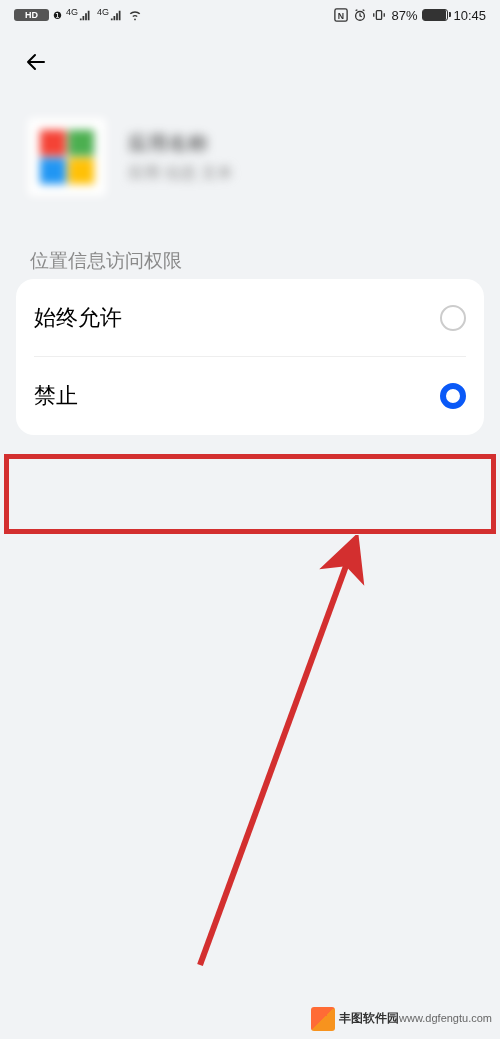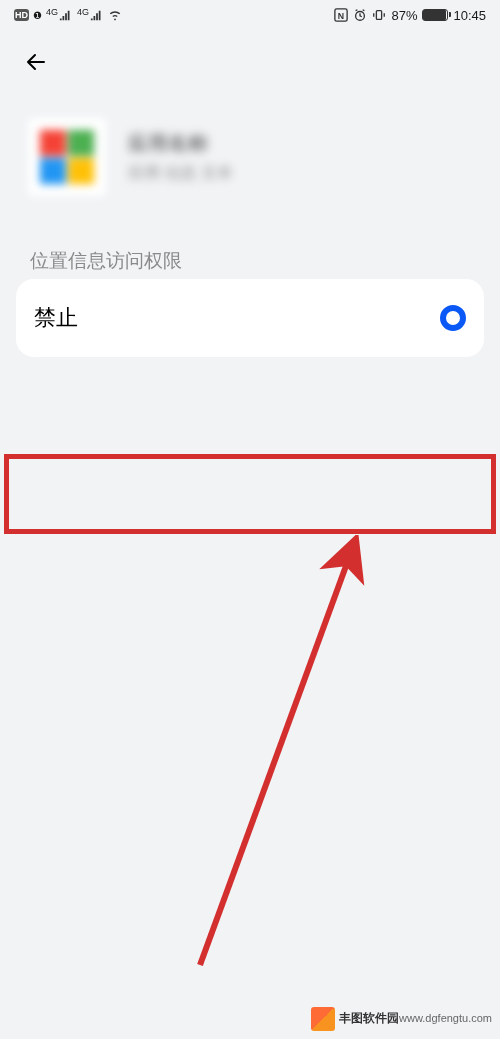--- a/index.html
+++ b/index.html
@@ -33,21 +33,21 @@
     .status-right {
       display: flex;
       align-items: center;
       gap: 5px;
     }
     .hd-badge {
       background: #555;
       color: #fff;
       border-radius: 3px;
       font-size: 9px;
-      padding: 1px 1px;
+      padding: 1px 11px;
       font-weight: bold;
     }
     .signal-group {
       display: flex;
       align-items: center;
       gap: 1px;
     }
     .signal-label {
       font-size: 9px;
       position: relative;
@@ -296,20 +296,24 @@
   <div class="app-info">
     <div class="app-name">应用名称</div>
     <div class="app-sub">应用 信息 文本</div>
   </div>
 </div>
 
 <div class="section-label">位置信息访问权限</div>
 
 <div class="options-card">
   <div class="option-row">
+    <span class="option-label">始终允许</span>
+    <span class="radio"></span>
+  </div>
+  <div class="option-row">
     <span class="option-label">禁止</span>
     <span class="radio selected"></span>
   </div>
 </div>
 
 <div class="highlight-box"></div>
 
 <svg class="arrow-svg" width="200" height="440">
   <defs>
     <marker id="arrowhead" markerWidth="12" markerHeight="12" refX="6" refY="6" orient="auto">

